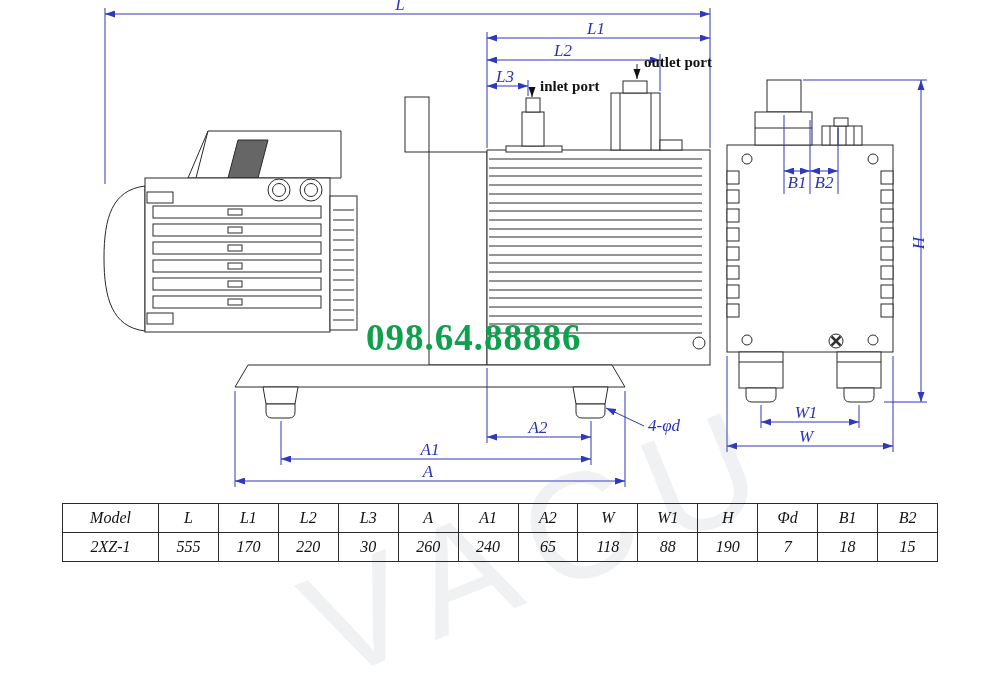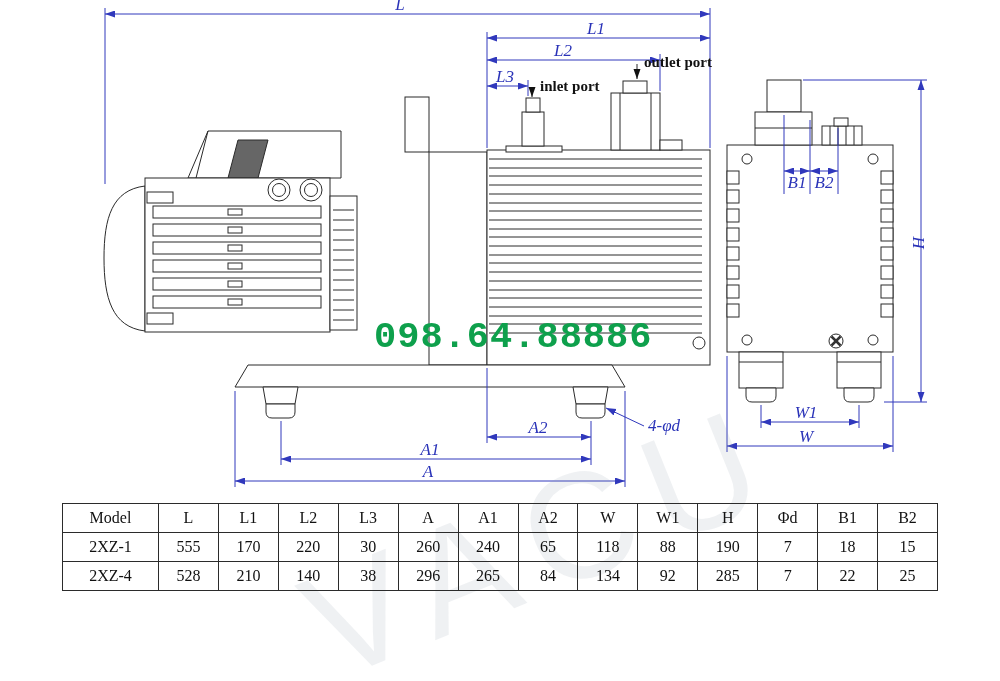--- a/index.html
+++ b/index.html
@@ -13,32 +13,32 @@
   .lnf{fill:#ffffff;stroke:#2a2a2a;stroke-width:1;}
   .dk{fill:#666;stroke:#2a2a2a;stroke-width:1;}
   .dl{fill:none;stroke:#3038bc;stroke-width:1;}
   .scr{stroke:#333;stroke-width:2.5;}
   text.dt{fill:#2a33b8;font:italic 17px "Liberation Serif",serif;}
   text.pt{fill:#111;font:bold 15px "Liberation Serif",serif;}
   .mid{text-anchor:middle;}
   
   .phone-mark{
     position:absolute;left:366px;top:316px;z-index:3;
-    font-family:Liberation Mono, monospace;font-weight:bold;font-size:37px;
-    color:#0ea04c;letter-spacing:1px;margin-left:8px;
+    font-family:Liberation Serif, serif;font-weight:bold;font-size:37px;
+    color:#0ea04c;letter-spacing:1px;
   }
   .diag-mark{
     position:absolute;left:295px;top:455px;z-index:0;
     font-family:"Liberation Sans",sans-serif;font-size:150px;letter-spacing:22px;
     color:rgba(135,145,165,0.13);transform:rotate(-22deg);pointer-events:none;
   }
   
   table.dims{
     position:absolute;left:62px;top:503px;width:876px;z-index:2;
-    border-collapse:collapse;table-layout:fixed;background:transparent;
+    border-collapse:collapse;table-layout:fixed;background:transparent;font-style:italic;
   }
   table.dims th,table.dims td{
     border:1px solid #2b2b2b;text-align:center;vertical-align:middle;
     font-size:16px;font-weight:normal;color:#111;height:28px;padding:0;
     font-family:"Liberation Serif",serif;
   }
   table.dims th:first-child{width:95px;}
 </style>
 </head>
 <body>
@@ -245,30 +245,14 @@
         <td>260</td>
         <td>240</td>
         <td>65</td>
         <td>118</td>
         <td>88</td>
         <td>190</td>
         <td>7</td>
         <td>18</td>
         <td>15</td>
       </tr>
-      <tr>
-        <td>2XZ-4</td>
-        <td>528</td>
-        <td>210</td>
-        <td>140</td>
-        <td>38</td>
-        <td>296</td>
-        <td>265</td>
-        <td>84</td>
-        <td>134</td>
-        <td>92</td>
-        <td>285</td>
-        <td>7</td>
-        <td>22</td>
-        <td>25</td>
-      </tr>
     </tbody>
 </table>
 
 </body></html>

